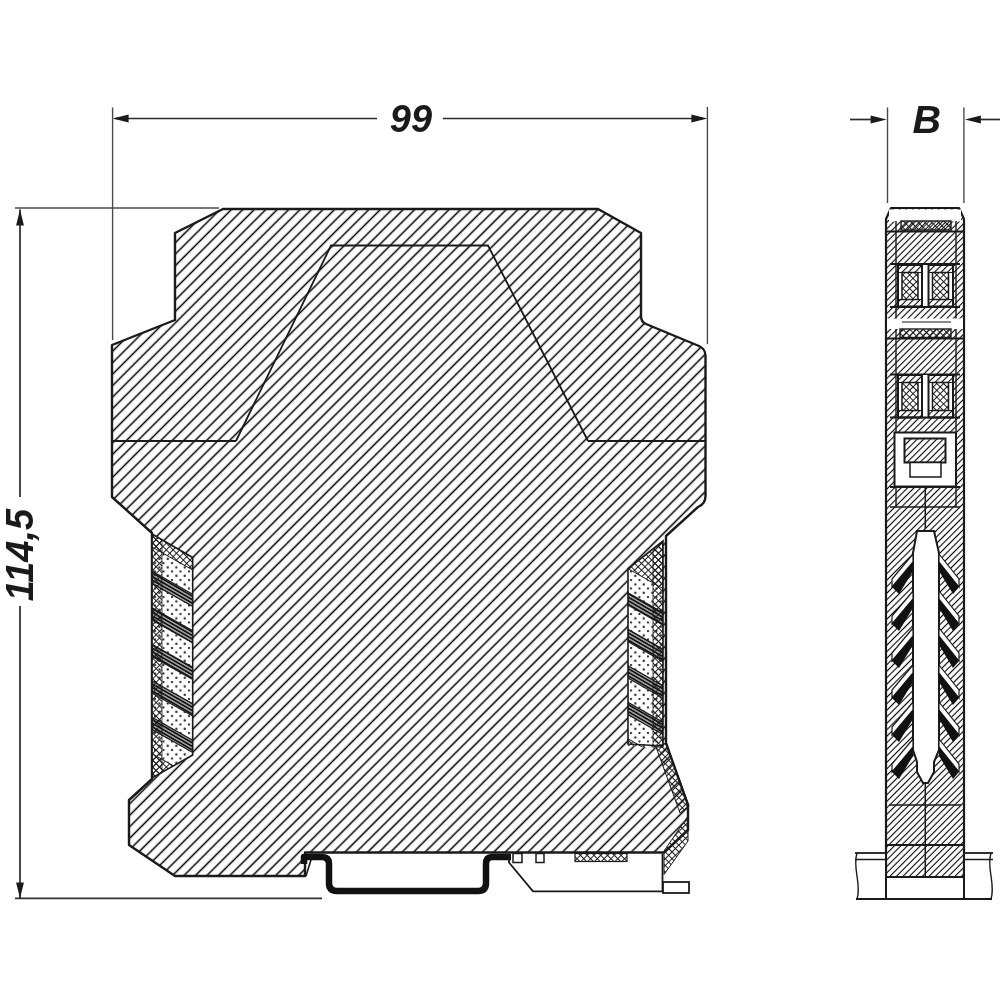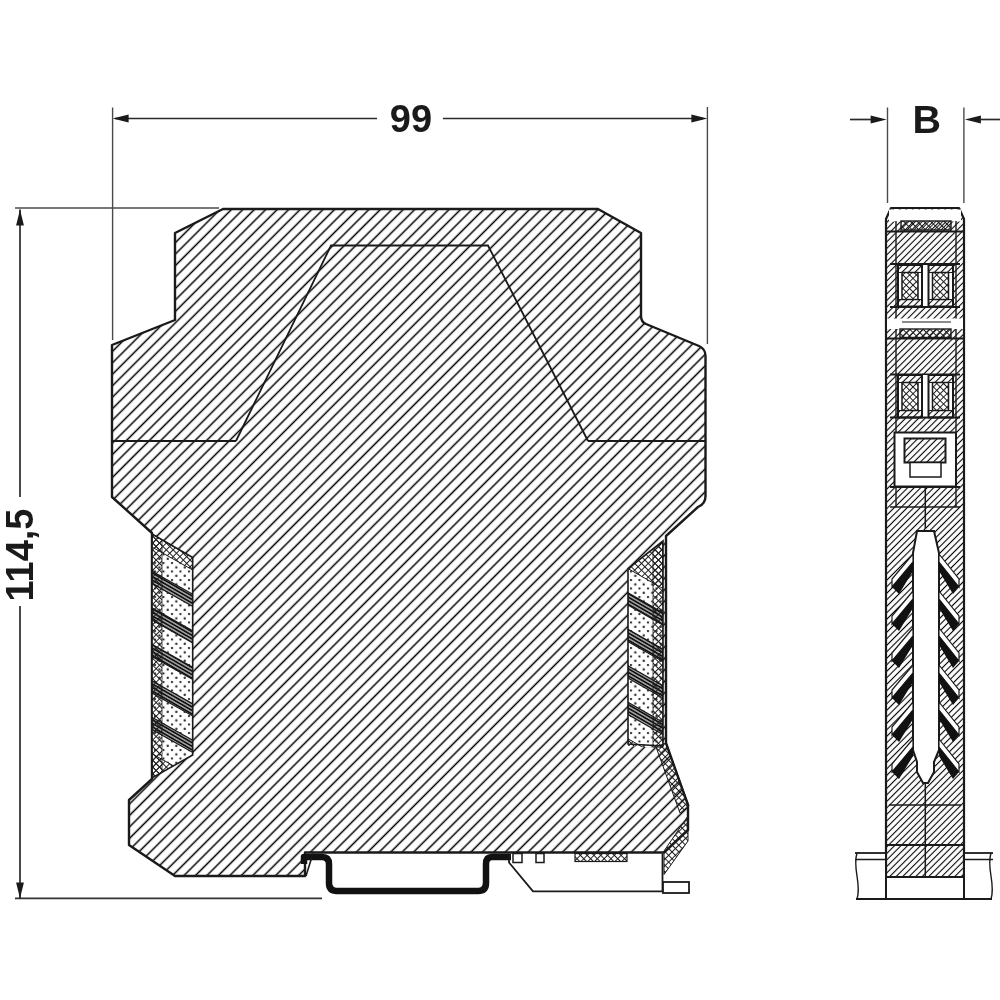--- a/index.html
+++ b/index.html
@@ -1,16 +1,16 @@
 <!DOCTYPE html>
 <html><head>
 <meta charset="utf-8">
 <style>
   html,body{margin:0;padding:0;background:#fff;}
-  .wrap{width:892px;height:1000px;position:relative;font-family:"Liberation Sans",sans-serif;}
+  .wrap{width:892px;height:1000px;position:relative;font-family:"Liberation Sans",sans-serif;font-style:italic;}
 </style>
 </head>
 <body>
 <div class="wrap">
 <svg width="1000" height="1000" viewBox="0 0 1000 1000">
 <defs>
   <pattern id="h" width="8.1" height="8.1" patternUnits="userSpaceOnUse" patternTransform="rotate(-45)">
     <line x1="0" y1="4" x2="8.1" y2="4" stroke="#000" stroke-width="1.5"></line>
   </pattern>
   <pattern id="xh" width="4.8" height="4.8" patternUnits="userSpaceOnUse" patternTransform="rotate(-45)">

